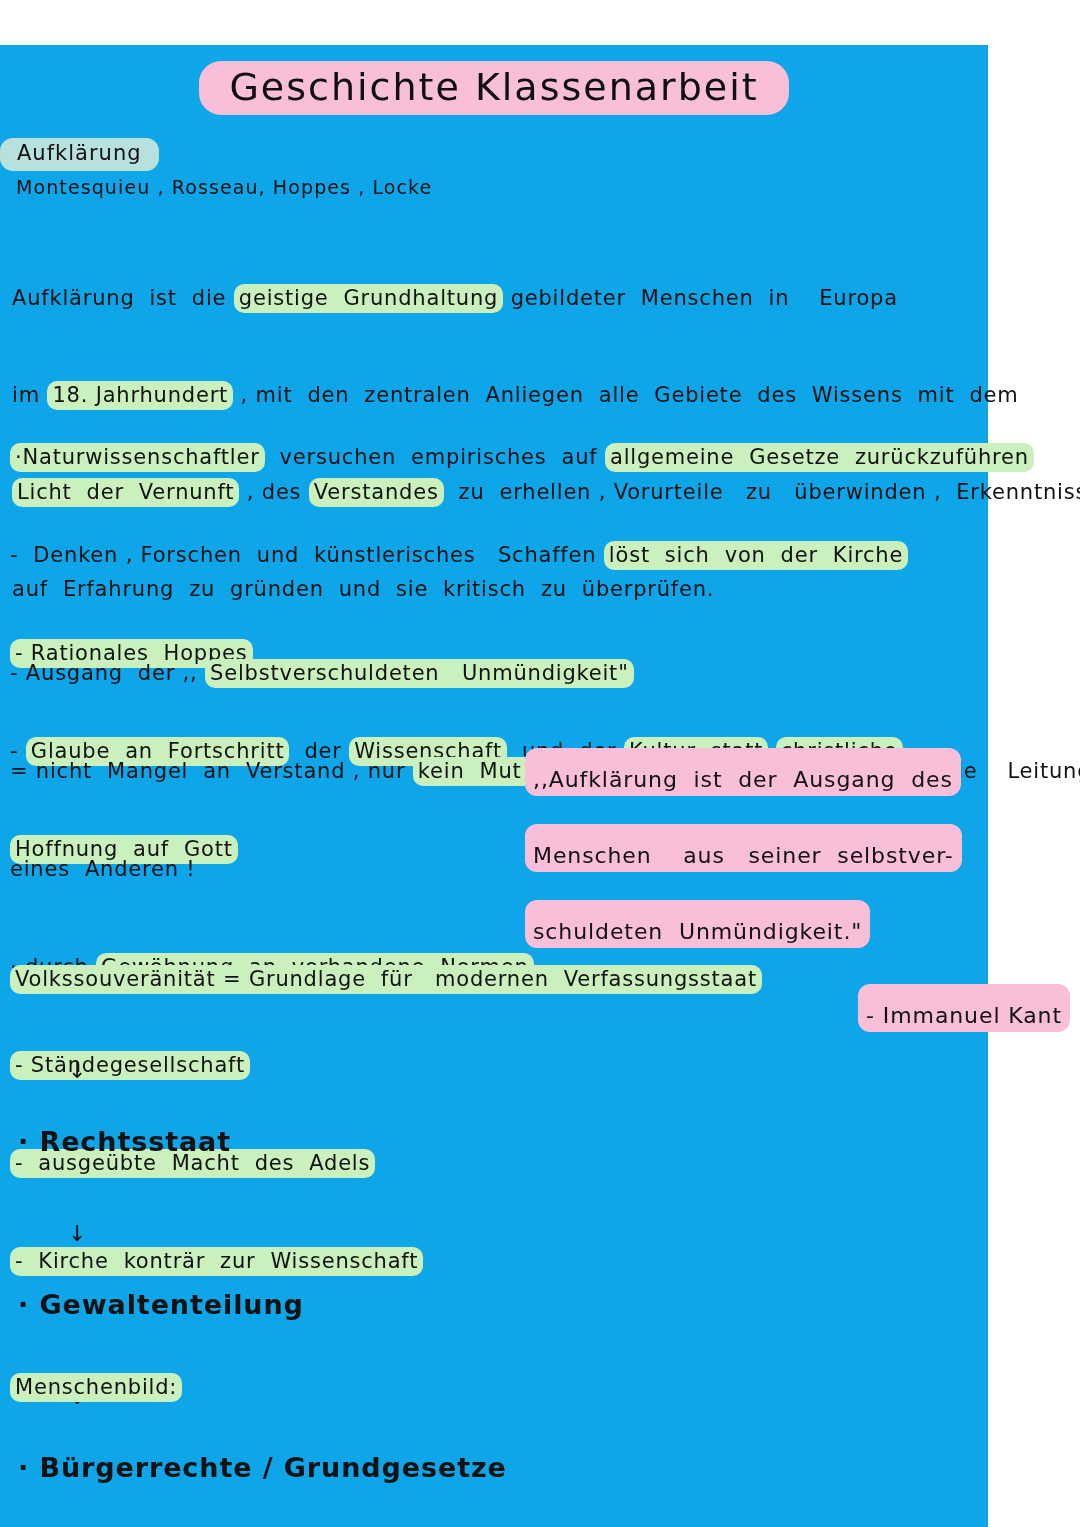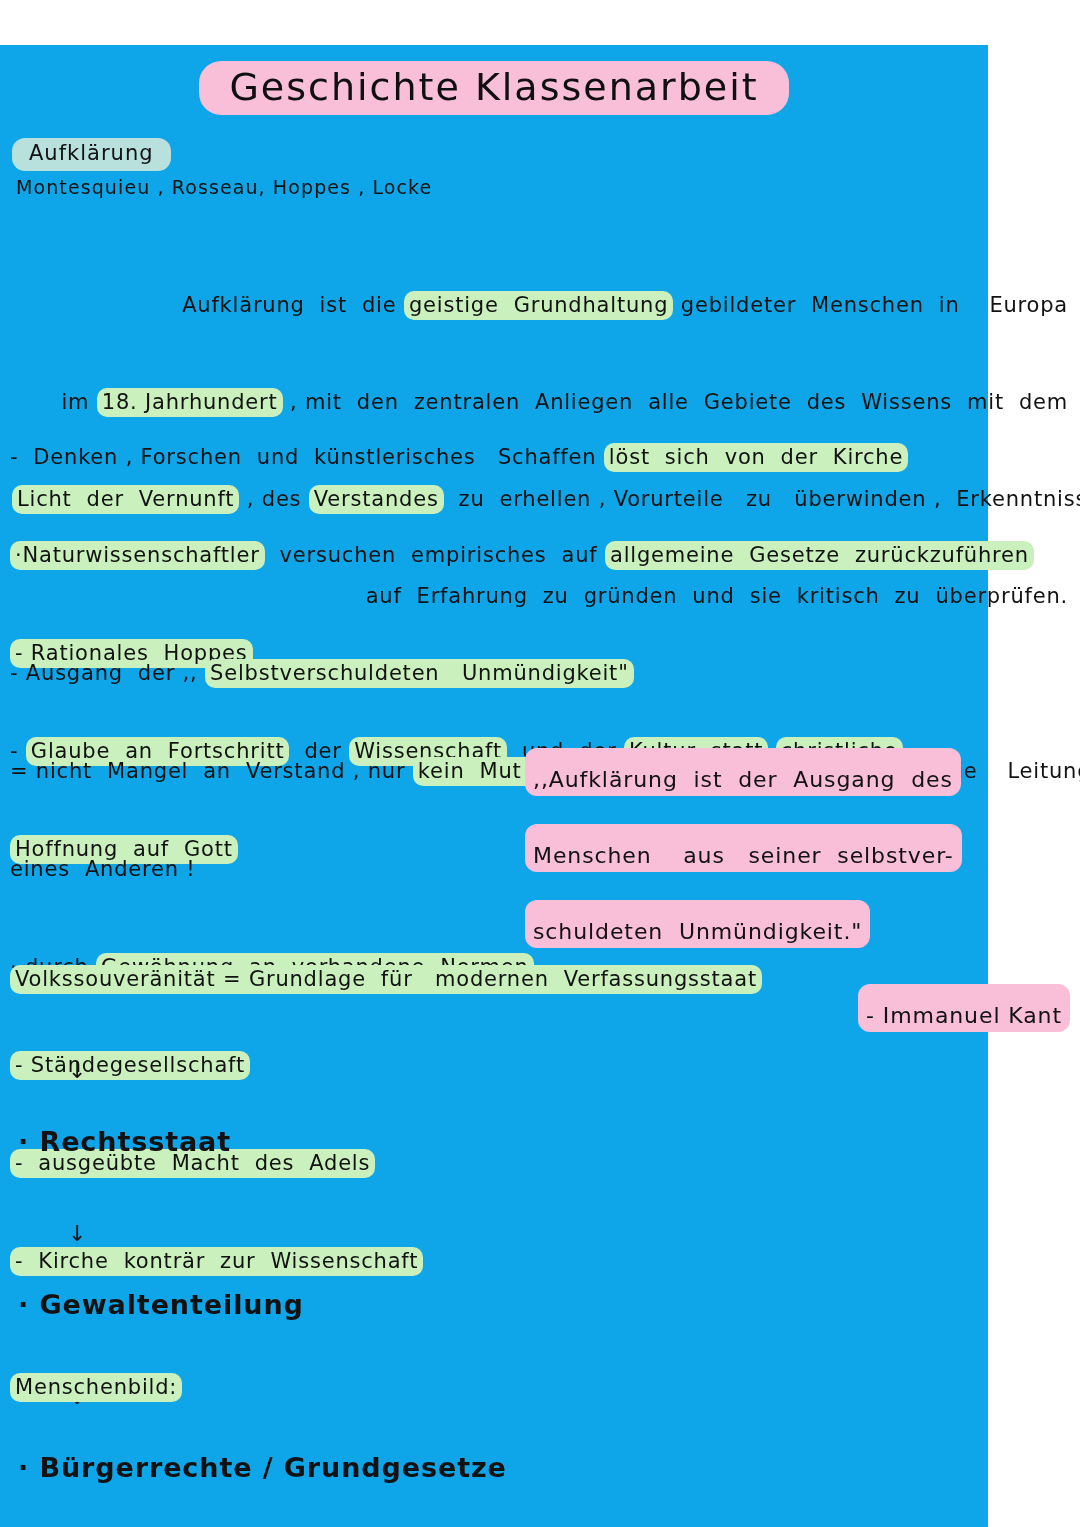--- a/index.html
+++ b/index.html
@@ -51,21 +51,21 @@
     padding: 7px 30px 9px 30px;
     font-size: 38px;
     letter-spacing: 2px;
     color: #101010;
     font-weight: 500;
   }
 
   
   .chip-teal {
     position: absolute;
-    left: 12px;
+    left: 0;
     top: 93px;
     background: #b8e0dc;
     border-radius: 13px;
     padding: 5px 17px 7px 17px;
     font-size: 21px;
     letter-spacing: 1px;
   }
 
   .subline {
     position: absolute;
@@ -98,21 +98,21 @@
     width: 1056px;
     font-size: 21px;
     letter-spacing: 0.8px;
   }
   .para .ln {
     display: block;
     white-space: pre;
     margin-bottom: 13px;
   }
 
-  #intro-para { top: 208px; text-align: right; }
+  #intro-para { top: 201px; }
 
   
   .blk {
     position: absolute;
     left: 10px;
     width: 1060px;
     font-size: 21px;
     letter-spacing: 0.8px;
   }
   .blk .ln {
@@ -192,23 +192,23 @@
     <span class="ln"><span>Aufklärung  ist  die </span><span class="hl">geistige  Grundhaltung</span><span> gebildeter  Menschen  in    Europa</span></span>
 
     <span class="ln"><span>im </span><span class="hl">18. Jahrhundert</span><span> , mit  den  zentralen  Anliegen  alle  Gebiete  des  Wissens  mit  dem</span></span>
 
     <span class="ln"><span class="hl">Licht  der  Vernunft</span><span> , des </span><span class="hl">Verstandes</span><span>  zu  erhellen , Vorurteile   zu   überwinden ,  Erkenntnisse</span></span>
 
     <span class="ln">auf  Erfahrung  zu  gründen  und  sie  kritisch  zu  überprüfen.</span>
   </div>
 
   <div class="blk hand" id="blk-merkmale">
+    <span class="ln"><span class="hl">·Naturwissenschaftler</span><span>  versuchen  empirisches  auf </span><span class="hl">allgemeine  Gesetze  zurückzuführen</span></span>
+
     <span class="ln"><span>-  Denken , Forschen  und  künstlerisches   Schaffen </span><span class="hl">löst  sich  von  der  Kirche</span></span>
-
-    <span class="ln"><span class="hl">·Naturwissenschaftler</span><span>  versuchen  empirisches  auf </span><span class="hl">allgemeine  Gesetze  zurückzuführen</span></span>
 
     <span class="ln"><span class="hl">- Rationales  Hoppes</span></span>
 
     <span class="ln"><span>- </span><span class="hl">Glaube  an  Fortschritt</span><span>  der </span><span class="hl">Wissenschaft</span><span>  und  der </span><span class="hl">Kultur, statt</span><span> </span><span class="hl">christliche</span></span>
 
     <span class="ln"><span class="hl">Hoffnung  auf  Gott</span></span>
   </div>
 
   <div class="blk hand" id="blk-unmuend">
     <span class="ln"><span>- Ausgang  der ,, </span><span class="hl">Selbstverschuldeten   Unmündigkeit"</span></span>

